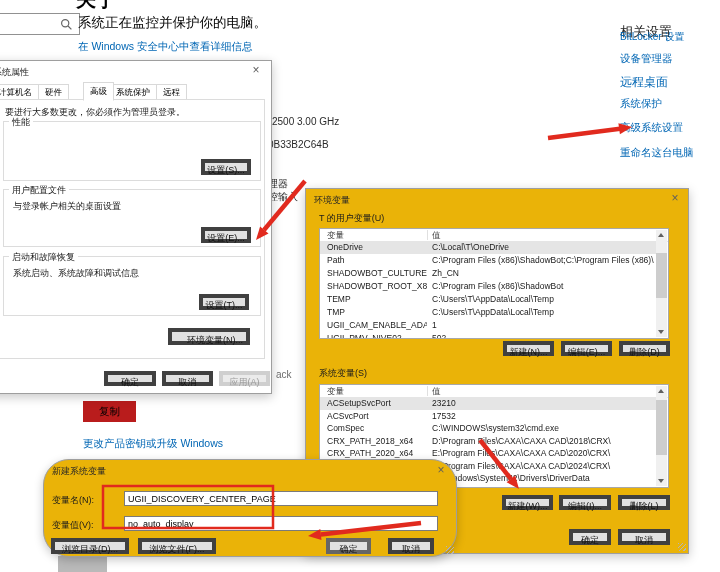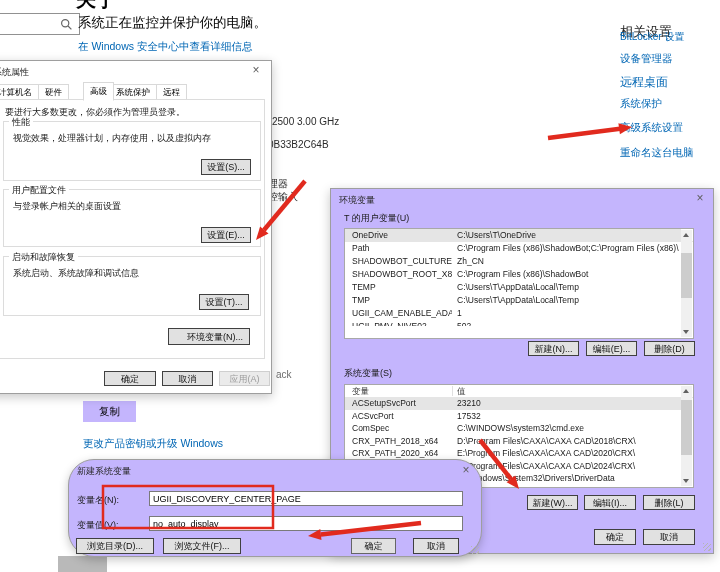--- a/index.html
+++ b/index.html
@@ -6,24 +6,24 @@
   body{
     width:720px;height:572px;position:relative;overflow:hidden;background:#fff;
     font-family:"Liberation Sans","DejaVu Sans",sans-serif;color:#000;
     -webkit-font-smoothing:antialiased;
   }
   .a{position:absolute;}
   .link{color:#0066b4;cursor:pointer;}
   .frag{color:#2b2b2b;font-size:10px;white-space:nowrap;}
   
   .dlg{position:absolute;background:#fff;border:1px solid #9e9e9e;box-shadow:0 3px 10px rgba(0,0,0,.22);font-size:9px;}
-  .dlg.gray{background:#c4b5fd;margin-left:25px;}
+  .dlg.gray{background:#eab308;}
   .ttl{font-size:9px;color:#262626;white-space:nowrap;}
   .close{font-size:12px;color:#5f5f5f;line-height:12px;text-align:center;width:14px;height:14px;}
-  .wbtn{background:#e1e1e1;border:1px solid #404040;text-align:center;font-size:9px;color:#111;white-space:nowrap;box-sizing:border-box;}
+  .wbtn{background:#e1e1e1;border:4px solid #404040;text-align:center;font-size:9px;color:#111;white-space:nowrap;box-sizing:border-box;}
   .wbtn.dis{background:#ebebeb;border-color:#cfcfcf;color:#9b9b9b;}
   .wbtn.def{border-color:#666;}
   .grp{border:1px solid #dcdcdc;box-sizing:border-box;}
   .grplabel{background:#fff;padding:0 3px;font-size:9px;color:#1a1a1a;white-space:nowrap;}
   .note{font-size:9px;color:#1a1a1a;white-space:nowrap;}
   
   .tab{position:absolute;height:14px;line-height:14px;padding:0 6px;font-size:8.5px;background:#fff;border:1px solid #d9d9d9;box-sizing:content-box;white-space:nowrap;}
   .tab.active{height:17px;line-height:16px;top:21px;z-index:6;border-bottom-color:#fff;}
   .tabpage{border:1px solid #dcdcdc;background:#fff;box-sizing:border-box;}
   
@@ -71,41 +71,40 @@
 <div class="a link" style="left:620px;top:97px;font-size:10.5px;">系统保护</div>
 <div class="a link" style="left:620px;top:121px;font-size:10.5px;">高级系统设置</div>
 <div class="a link" style="left:620px;top:146px;font-size:10.5px;">重命名这台电脑</div>
 
 <div class="a frag" style="left:272px;top:116px;">2500   3.00 GHz</div>
 <div class="a frag" style="left:268px;top:139px;">0B33B2C64B</div>
 <div class="a frag" style="left:268px;top:177px;">理器</div>
 <div class="a frag" style="left:268px;top:190px;">控输入</div>
 <div class="a frag" style="left:276px;top:369px;color:#6d6d6d;">ack</div>
 
-<div class="a" style="left:83px;top:401px;width:53px;height:21px;background:#c4b5fd;font-size:10.5px;text-align:center;line-height:21px;">复制</div>
+<div class="a" style="left:83px;top:401px;width:53px;height:21px;background:#b91c1c;font-size:10.5px;text-align:center;line-height:21px;">复制</div>
 <div class="a link" style="left:83px;top:437px;font-size:10.5px;">更改产品密钥或升级 Windows</div>
 <div class="a" style="left:58px;top:556px;width:49px;height:16px;background:#b9b9b9;"></div>
 
 <div class="dlg" style="left:-14px;top:60px;width:284px;height:332px;z-index:10;">
   <div class="a ttl" style="left:6px;top:5px;">系统属性</div>
   <div class="a close" style="right:8px;top:3px;">×</div>
 
   <div class="tab" style="left:4px;top:23px;">计算机名</div>
   <div class="tab" style="left:51px;top:23px;">硬件</div>
   <div class="tab active" style="left:86px;top:21px;margin-left:10px;">高级</div>
   <div class="tab" style="left:122px;top:23px;">系统保护</div>
   <div class="tab" style="left:169px;top:23px;">远程</div>
 
   <div class="a tabpage" style="left:4px;top:38px;width:274px;height:260px;"></div>
 
   <div class="a note" style="left:18px;top:45px;">要进行大多数更改，你必须作为管理员登录。</div>
 
   <div class="a grp" style="left:16px;top:60px;width:258px;height:60px;"></div>
   <div class="a grplabel" style="left:22px;top:55px;">性能</div>
-  <div class="a note" style="left:26px;top:71px;">视觉效果，处理器计划，内存使用，以及虚拟内存</div>
   <div class="a wbtn" style="left:214px;top:98px;width:50px;height:16px;line-height:15px;">设置(S)...</div>
 
   <div class="a grp" style="left:16px;top:128px;width:258px;height:58px;"></div>
   <div class="a grplabel" style="left:22px;top:123px;">用户配置文件</div>
   <div class="a note" style="left:26px;top:139px;">与登录帐户相关的桌面设置</div>
   <div class="a wbtn" style="left:214px;top:166px;width:50px;height:16px;line-height:15px;">设置(E)...</div>
 
   <div class="a grp" style="left:16px;top:195px;width:258px;height:60px;"></div>
   <div class="a grplabel" style="left:22px;top:190px;">启动和故障恢复</div>
   <div class="a note" style="left:26px;top:206px;">系统启动、系统故障和调试信息</div>
@@ -123,24 +122,24 @@
   <div class="a close" style="right:6px;top:3px;">×</div>
 
   <div class="a seclabel" style="left:13px;top:23px;">T 的用户变量(U)</div>
 
   <div class="a tbl" style="left:13px;top:39px;width:350px;height:111px;">
     <div class="thead">
       <span class="a" style="left:7px;top:0;line-height:12px;">变量</span>
       <span class="a" style="left:112px;top:0;line-height:12px;">值</span>
       <span class="cdiv" style="left:107px;"></span>
     </div>
-    <div class="tbody" style="top:0;height:97px;text-decoration:underline;">
+    <div class="tbody" style="top:12px;height:97px;text-decoration:underline;">
       <div class="trow sel">
           <span class="cn">OneDrive</span>
-          <span class="cv">C:\Users\T\OneDrive</span>
+          <span class="cv">C:\Local\T\OneDrive</span>
         </div>
       <div class="trow">
           <span class="cn">Path</span>
           <span class="cv">C:\Program Files (x86)\ShadowBot;C:\Program Files (x86)\NVIDI...</span>
         </div>
       <div class="trow">
           <span class="cn">SHADOWBOT_CULTURE</span>
           <span class="cv">Zh_CN</span>
         </div>
       <div class="trow">

